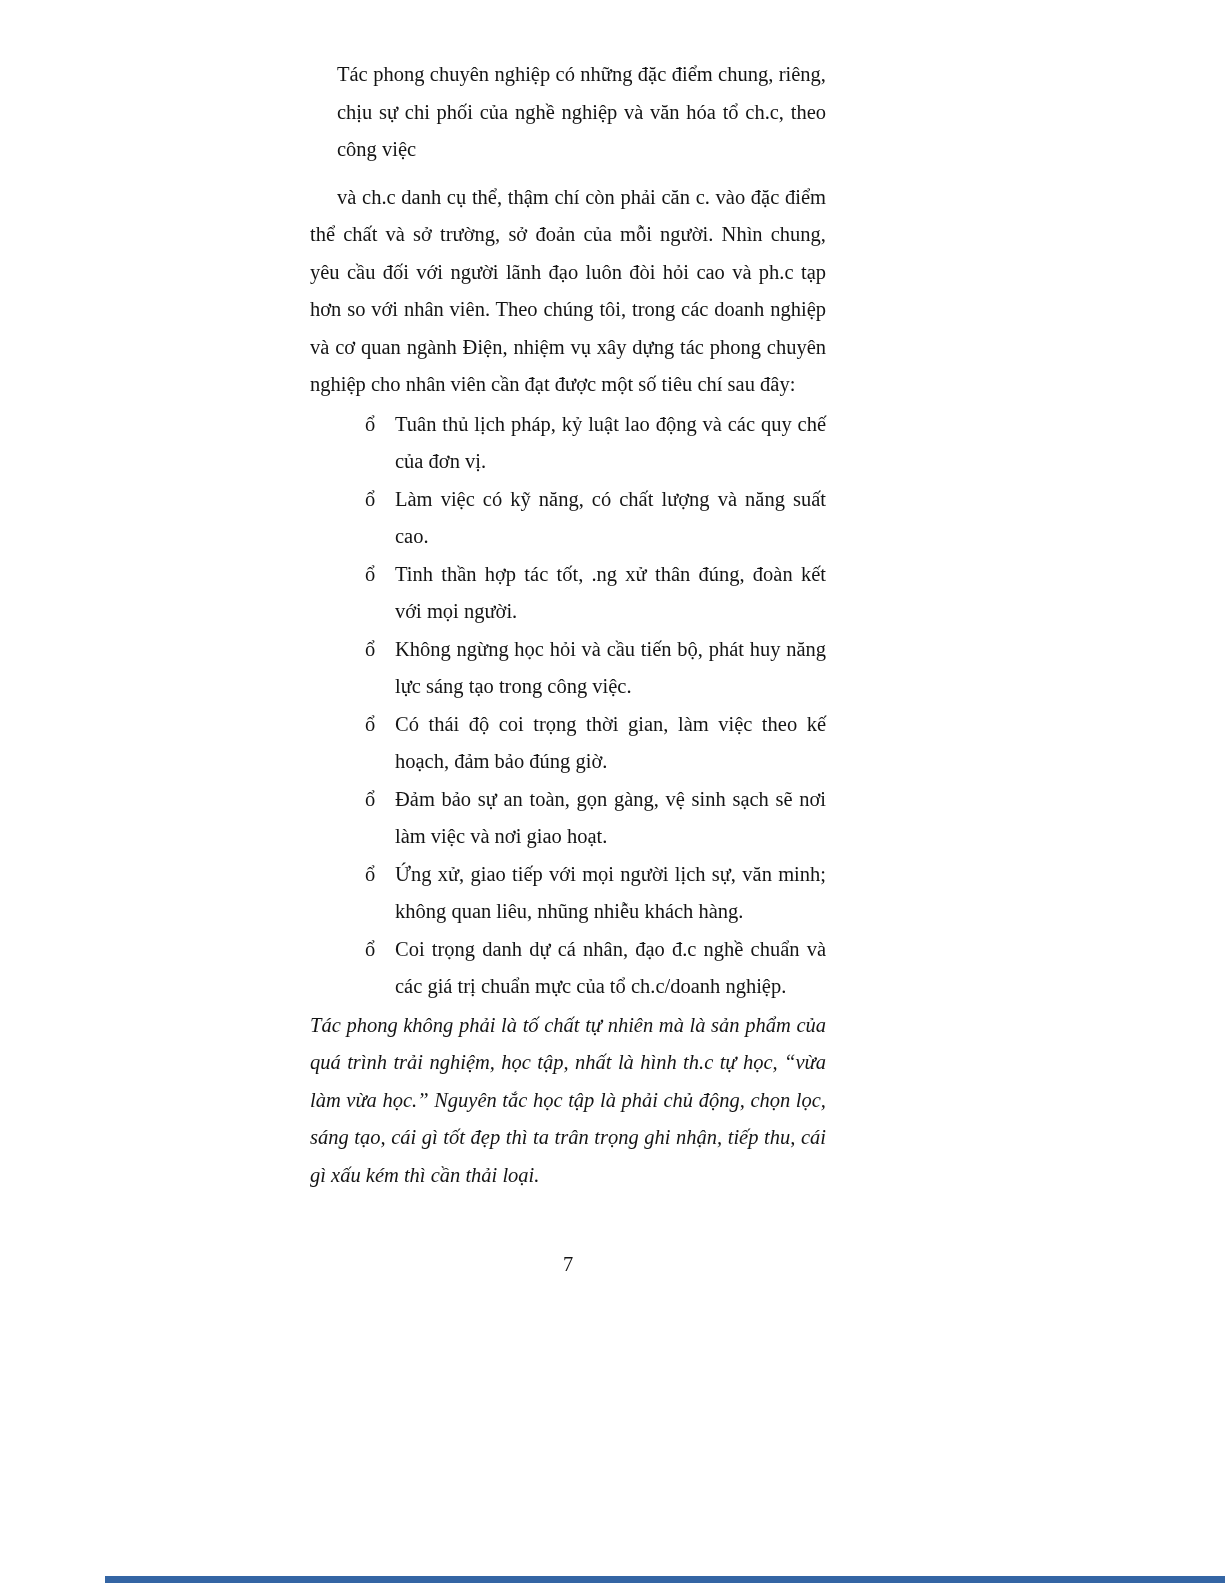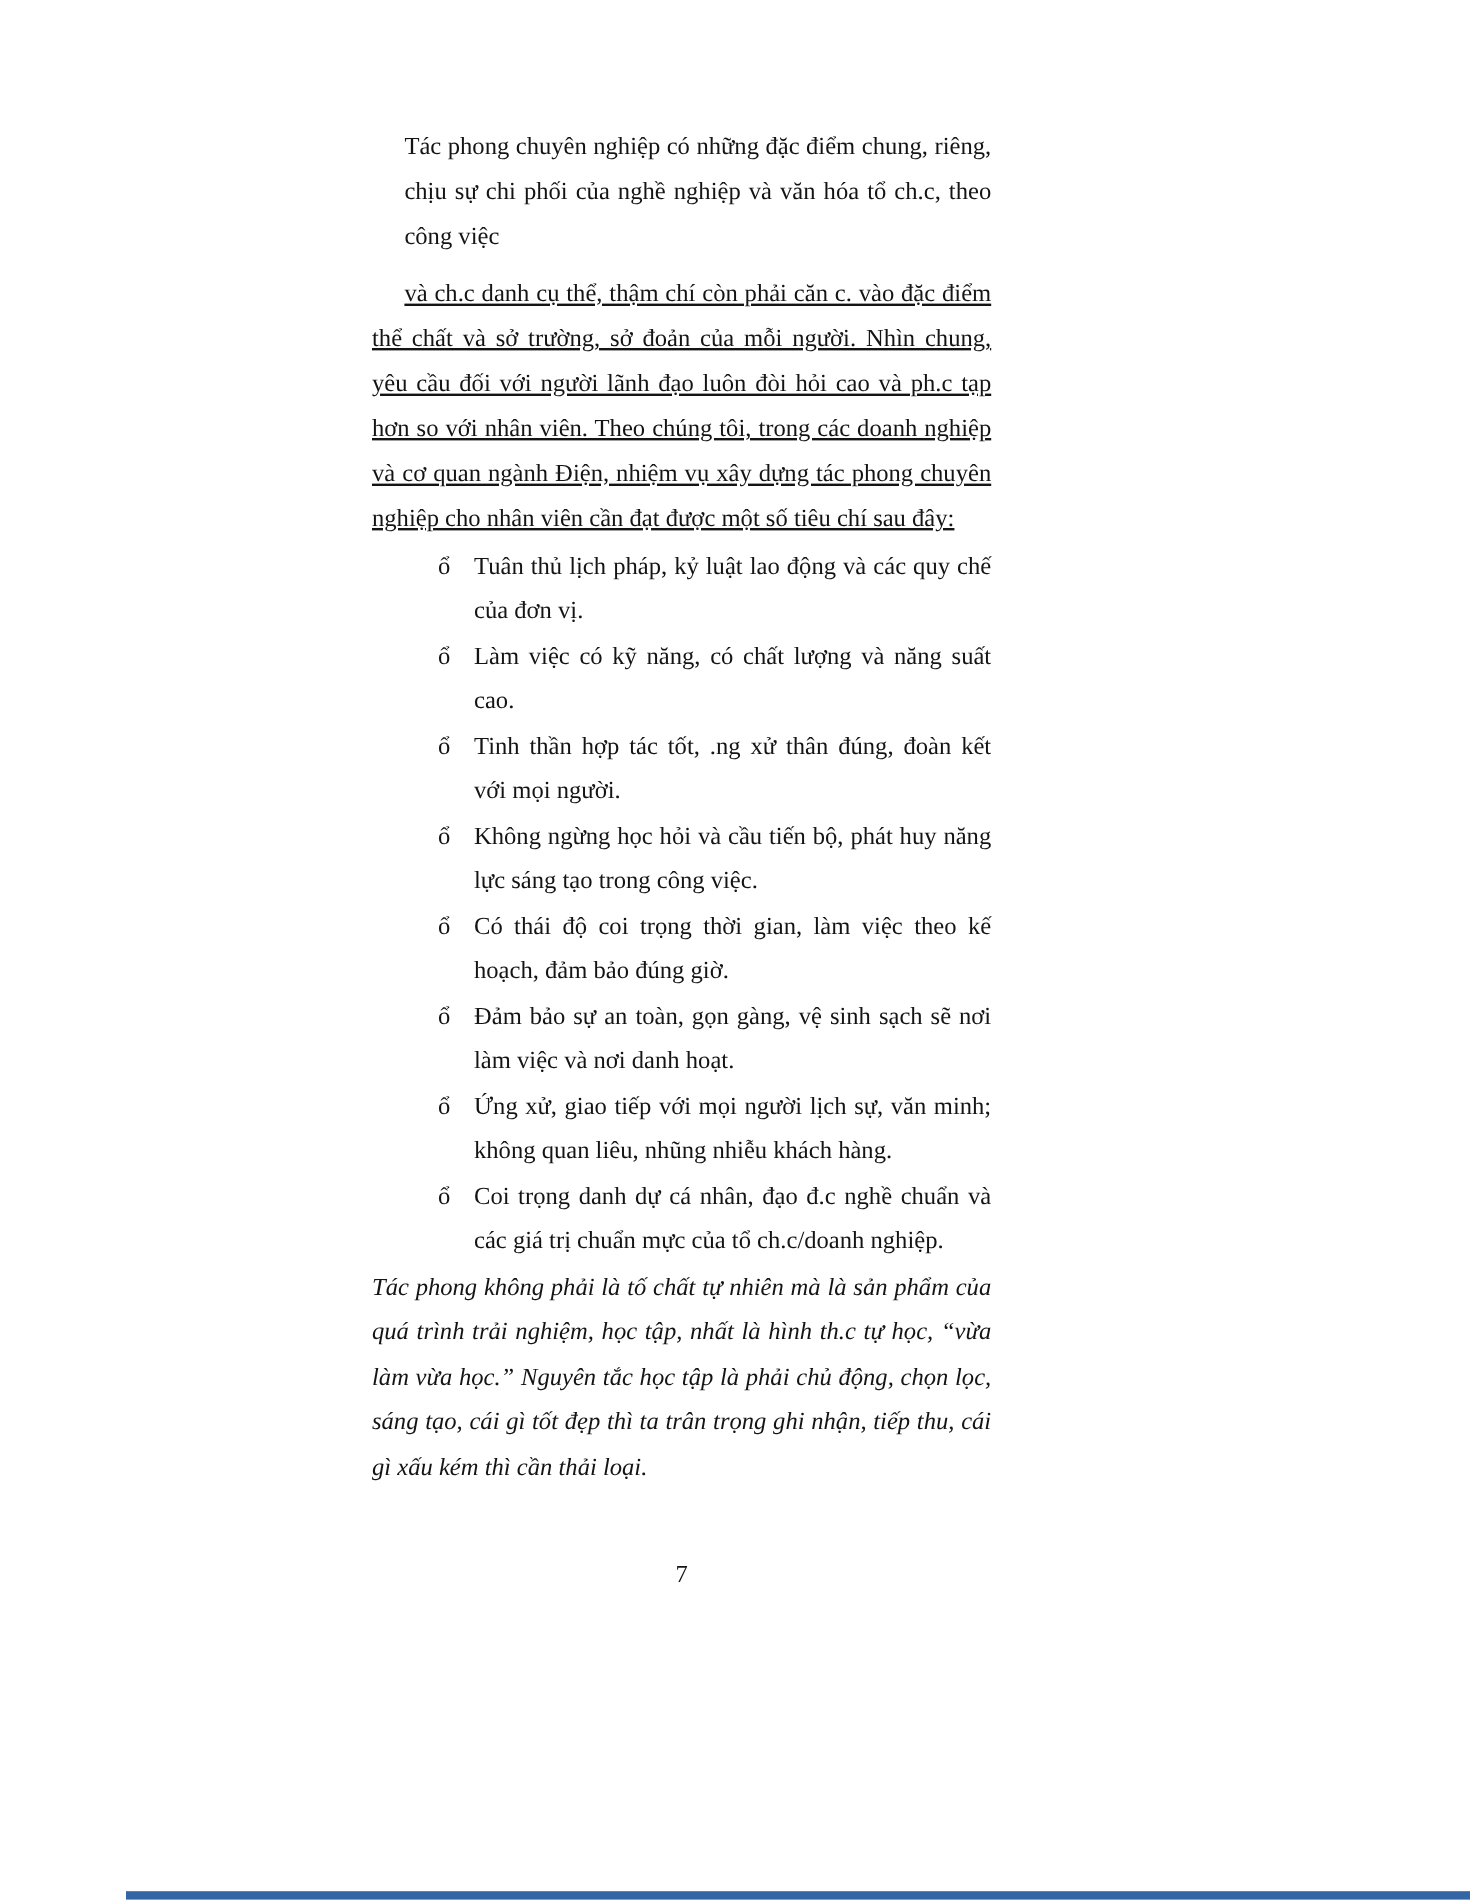--- a/index.html
+++ b/index.html
@@ -10,36 +10,35 @@
     position: relative;
     font-family: "Liberation Serif", "DejaVu Serif", serif;
     color: #1a1a1a;
     overflow: hidden;
   }
   .page {
     position: absolute;
     top: 0; left: 0;
     width: 1104px;
     height: 1585px;
-    padding: 104px 278px 0 310px;
+    padding: 56px 278px 0 310px;
   }
   .doc-text {
     font-size: 20.5px;
     line-height: 37.5px;
     text-align: justify;
     color: #141414;
   }
   .para-quote {
     margin-left: 27px;
     margin-bottom: 10px;
   }
   .para-body {
     text-indent: 27px;
     margin-bottom: 2px;
-    text-decoration: underline;
   }
   .doc-list {
     list-style: none;
     margin: 0 0 0 55px;
   }
   .doc-list li {
     display: flex;
     align-items: flex-start;
   }
   .doc-list .bullet {
@@ -95,21 +94,21 @@
     <li>
       <span class="bullet">ổ</span>
       <span class="item-text">Không ngừng học hỏi và cầu tiến bộ, phát huy năng lực sáng tạo trong công việc.</span>
     </li>
     <li>
       <span class="bullet">ổ</span>
       <span class="item-text">Có thái độ coi trọng thời gian, làm việc theo kế hoạch, đảm bảo đúng giờ.</span>
     </li>
     <li>
       <span class="bullet">ổ</span>
-      <span class="item-text">Đảm bảo sự an toàn, gọn gàng, vệ sinh sạch sẽ nơi làm việc và nơi danh hoạt.</span>
+      <span class="item-text">Đảm bảo sự an toàn, gọn gàng, vệ sinh sạch sẽ nơi làm việc và nơi giao hoạt.</span>
     </li>
     <li>
       <span class="bullet">ổ</span>
       <span class="item-text">Ứng xử, giao tiếp với mọi người lịch sự, văn minh; không quan liêu, nhũng nhiễu khách hàng.</span>
     </li>
     <li>
       <span class="bullet">ổ</span>
       <span class="item-text">Coi trọng danh dự cá nhân, đạo đ.c nghề chuẩn và các giá trị chuẩn mực của tổ ch.c/doanh nghiệp.</span>
     </li>
   </ul>

